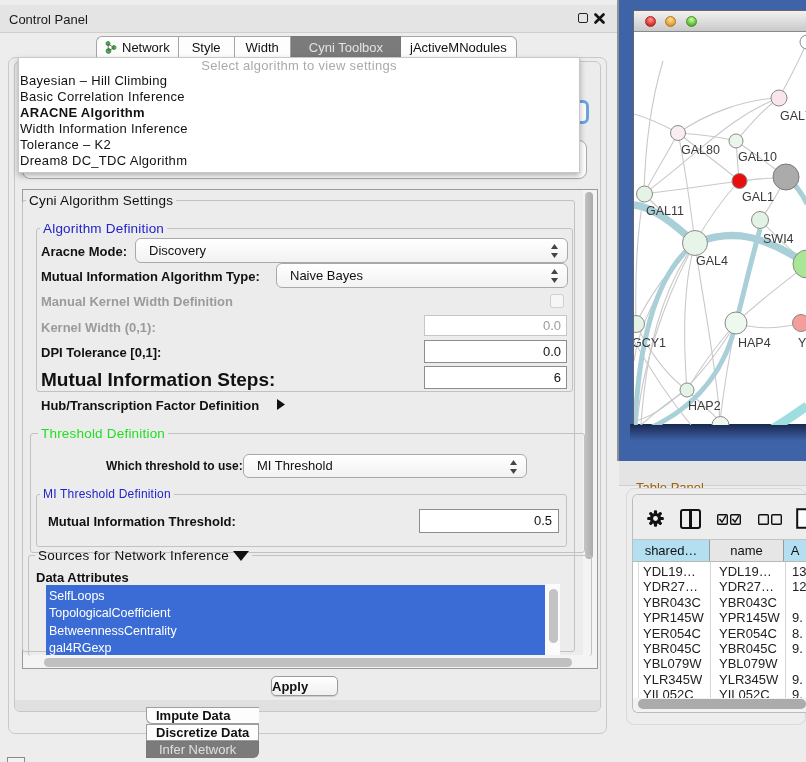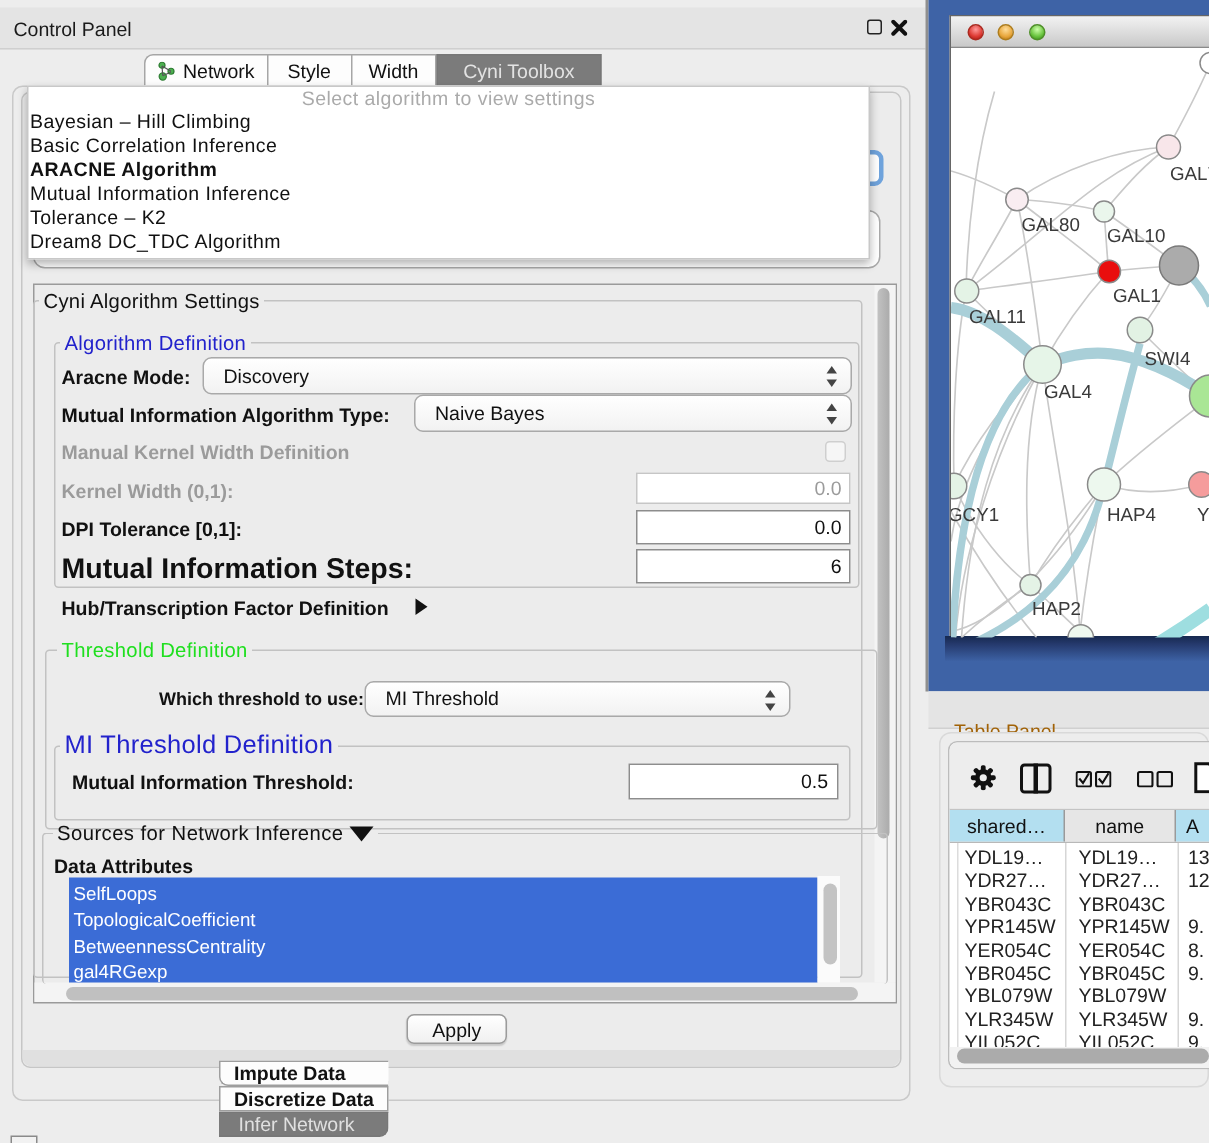--- a/index.html
+++ b/index.html
@@ -26,20 +26,21 @@
       <circle cx="3" cy="2.5" r="2" fill="#4caf50" stroke="#2d7d32" stroke-width="0.8"></circle>
       <circle cx="3.5" cy="10" r="2.4" fill="#4caf50" stroke="#2d7d32" stroke-width="0.8"></circle>
       <circle cx="9" cy="6.5" r="2" fill="#4caf50" stroke="#2d7d32" stroke-width="0.8"></circle>
       <path d="M3 3 L3.5 9.5 M3.5 9.5 L9 7 M9 6.5 L3 3" stroke="#555" stroke-width="0.8" fill="none"></path>
     </svg>
     <span>Network</span>
   </div>
   <div style="border:1px solid #a6a6a6;border-right:none;background:#fdfdfd;padding:0 13px;display:flex;align-items:center;">Style</div>
   <div style="border:1px solid #a6a6a6;background:#fdfdfd;padding:0 11px;display:flex;align-items:center;">Width</div>
   <div style="border:1px solid #777;background:#7b7b7b;color:#e3e3e3;padding:0 17px;display:flex;align-items:center;">Cyni Toolbox</div>
+  <div style="border:1px solid #a6a6a6;border-left:none;border-radius:0 6px 0 0;background:#fdfdfd;padding:0 9px;display:flex;align-items:center;">jActiveMNodules</div>
 </div>
 
 <div class="abs" style="left:8px;top:57px;width:599px;height:677px;border:1px solid #c9c9c9;border-radius:7px;background:#ededed;"></div>
 
 <div class="abs" style="left:14px;top:61px;width:587px;height:651px;border:1px solid #c6c6c6;border-radius:6px;background:#ececec;"></div>
 <div class="abs" style="left:15px;top:700px;width:585px;height:11px;background:#e0e0e0;border-radius:0 0 6px 6px;"></div>
 
 <div class="abs" style="left:562px;top:100px;width:27px;height:24px;border:3px solid #6fa3dc;border-radius:6px;background:#fff;"></div>
 
 <div class="abs" style="left:22px;top:140px;width:565px;height:39px;border:1px solid #a9a9a9;border-radius:8px;background:#fff;"></div>
@@ -99,21 +100,21 @@
 
 <div class="abs b" style="left:106px;top:459px;font-size:12px;color:#111;">Which threshold to use:</div>
 <div class="abs" style="left:243px;top:454px;width:284px;height:24px;border:1px solid #a9a9a9;border-radius:6px;background:linear-gradient(#ffffff,#f2f2f2);font-size:13px;color:#111;line-height:22px;padding-left:13px;">MI Threshold
   <svg style="position:absolute;right:8px;top:4px;" width="9" height="16" viewBox="0 0 9 16">
       <path d="M4.5 1 L8 6 L1 6 Z" fill="#444"></path>
       <path d="M4.5 15 L1 10 L8 10 Z" fill="#444"></path>
     </svg>
 </div>
 
 <fieldset class="abs" style="left:36px;top:487px;width:531px;height:60px;border:1px solid #c2c2c2;border-radius:3px;">
-<legend style="font-size:17px;letter-spacing:0.2px;color:#2222cc;margin-left:3px;padding:0 3px;">MI Threshold Definition</legend>
+<legend style="font-size:12px;letter-spacing:0.2px;color:#2222cc;margin-left:3px;padding:0 3px;">MI Threshold Definition</legend>
 </fieldset>
 
 <div class="abs b" style="left:48px;top:514px;font-size:13px;color:#111;">Mutual Information Threshold:</div>
 <div class="abs" style="left:419px;top:509px;width:140px;height:24px;border:1px solid #8d8d8d;background:#fff;font-size:13px;color:#111;text-align:right;line-height:22px;padding-right:6px;">0.5</div>
 
 <fieldset class="abs" style="left:28px;top:548px;width:564px;height:108px;border:1px solid #c2c2c2;border-radius:3px;border-bottom:none;">
 <legend style="font-size:13.5px;letter-spacing:0.3px;color:#111;margin-left:6px;padding:0 3px;">Sources for Network Inference <span style="display:inline-block;width:0;height:0;border-left:8px solid transparent;border-right:8px solid transparent;border-top:10px solid #111;vertical-align:middle;"></span></legend>
 </fieldset>
 
 <div class="abs b" style="left:36px;top:570px;font-size:13px;color:#111;">Data Attributes</div>
@@ -122,26 +123,26 @@
   <div style="padding:3px 0 0 3px;line-height:17.3px;">SelfLoops<br>TopologicalCoefficient<br>BetweennessCentrality<br>gal4RGexp</div>
 </div>
 <div class="abs" style="left:545px;top:584px;width:15px;height:71px;background:#fbfbfb;"></div>
 <div class="abs" style="left:549px;top:589px;width:9px;height:54px;background:#c3c3c3;border-radius:4.5px;"></div>
 
 <div class="abs" style="left:18px;top:57px;width:562px;height:116px;background:#fff;border:1px solid #c8c8c8;box-shadow:0 3px 6px rgba(0,0,0,0.3);font-size:13px;letter-spacing:0.3px;color:#111;">
   <div style="text-align:center;color:#aaaaaa;height:15px;line-height:15px;">Select algorithm to view settings</div>
   <div style="padding-left:1px;line-height:16px;">Bayesian – Hill Climbing</div>
   <div style="padding-left:1px;line-height:16px;">Basic Correlation Inference</div>
   <div style="padding-left:1px;line-height:16px;font-weight:bold;">ARACNE Algorithm</div>
-  <div style="padding-left:1px;line-height:16px;">Mutual Information Inference</div>
+  <div style="padding-left:1px;line-height:16px;">Width Information Inference</div>
   <div style="padding-left:1px;line-height:16px;">Tolerance – K2</div>
   <div style="padding-left:1px;line-height:16px;">Dream8 DC_TDC Algorithm</div>
 </div>
 
-<div class="abs" style="left:271px;top:676px;width:67px;height:20px;border:1px solid #9b9b9b;border-radius:5px;background:linear-gradient(#ffffff,#f0f0f0);box-shadow:0 1px 1px rgba(0,0,0,0.15);text-align:center;font-size:13px;font-weight:normal;color:#111;line-height:19px;">Apply</div>
+<div class="abs" style="left:271px;top:676px;width:67px;height:20px;border:1px solid #9b9b9b;border-radius:5px;background:linear-gradient(#ffffff,#f0f0f0);box-shadow:0 1px 1px rgba(0,0,0,0.15);text-align:left;font-size:13px;font-weight:bold;color:#111;line-height:19px;">Apply</div>
 
 <div class="abs" style="left:146px;top:707px;height:22px;display:flex;font-size:13px;font-weight:bold;color:#111;flex-direction:column;">
   <div style="border:1px solid #9e9e9e;border-right:none;border-radius:0 0 0 6px;background:#fdfdfd;padding:0 9px;display:flex;align-items:center;">Impute Data</div>
   <div style="border:1px solid #9e9e9e;background:#fdfdfd;padding:0 9px;display:flex;align-items:center;">Discretize Data</div>
   <div style="border:1px solid #777;border-left:none;border-radius:0 0 6px 0;background:#7b7b7b;color:#e0e0e0;padding:0 13px;display:flex;align-items:center;font-weight:normal;">Infer Network</div>
 </div>
 
 <div class="abs" style="left:7px;top:757px;width:18px;height:10px;border:1.5px solid #8a8a8a;background:#f2f2f2;"></div>
 
 <div class="abs" style="left:617px;top:0;width:2px;height:461px;background:#8f8f8f;"></div>

